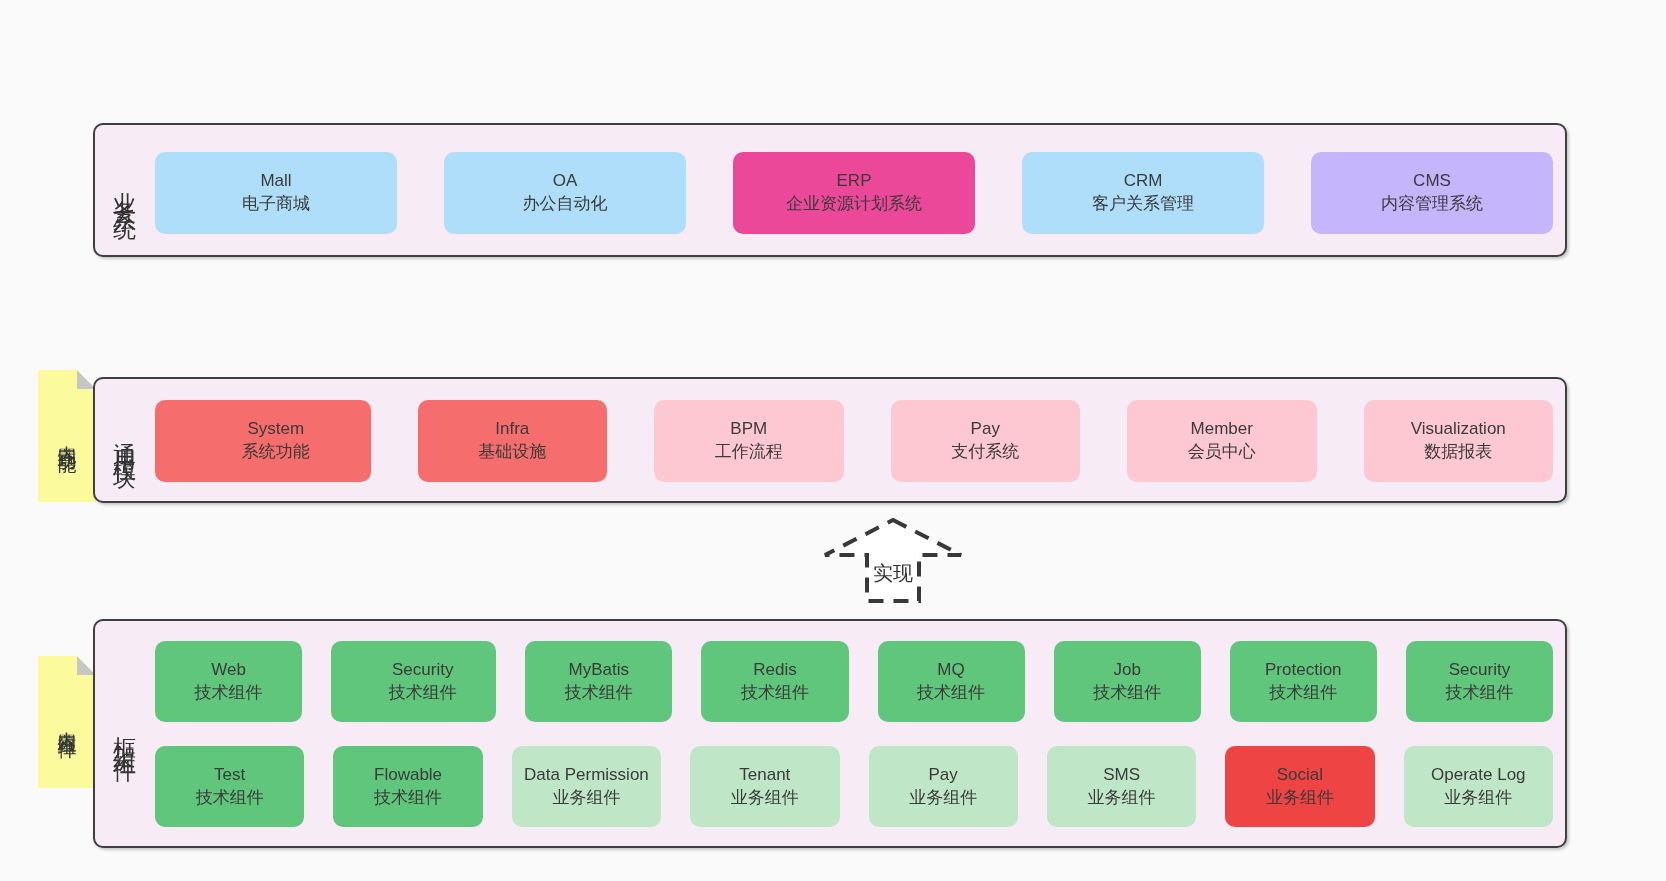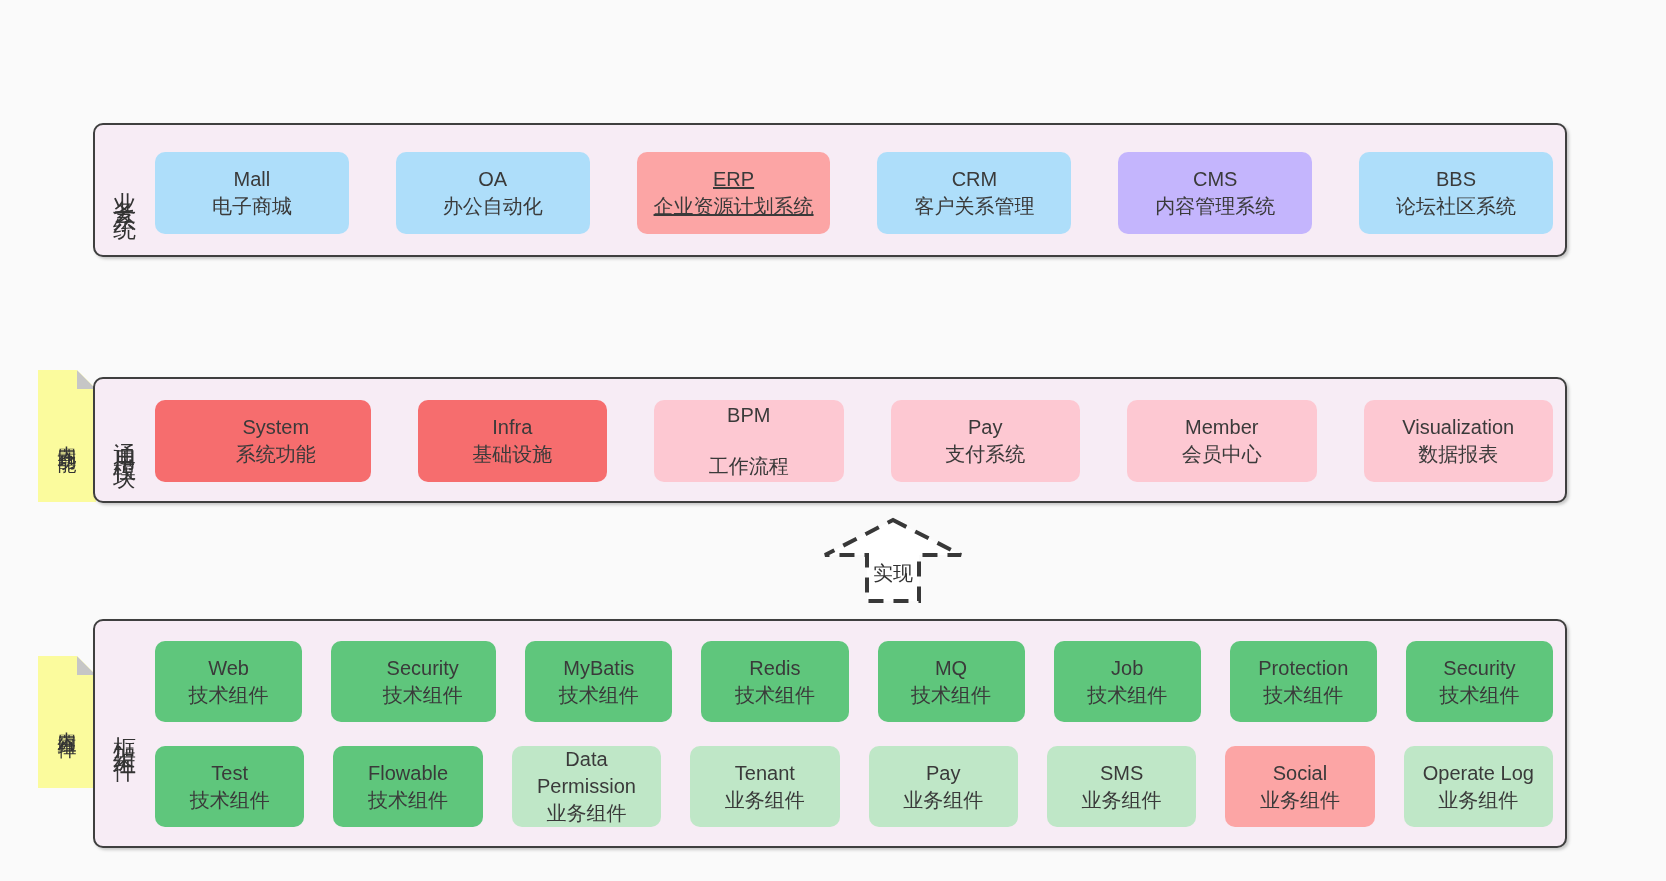--- a/index.html
+++ b/index.html
@@ -24,21 +24,21 @@
 
   .row { position:absolute; left:60px; right:12px; display:flex; }
   .layer1 .row       { top:27px;  height:82px; gap:47px; }
   .layer2 .row       { top:21px;  height:82px; gap:47px; }
   .layer3 .row-top   { top:20px;  height:81px; gap:29px; }
   .layer3 .row-bottom{ top:125px; height:81px; gap:29px; }
 
   .box {
     flex:1; border-radius:10px; display:flex; flex-direction:column;
     align-items:center; justify-content:center;
-    font-size:20px; line-height:1.35; text-align:center; color:#3a3a3a;
+    font-size:17px; line-height:1.35; text-align:center; color:#3a3a3a;
     padding:2px 6px; box-sizing:border-box;
   }
 
   
   .tag {
     position:absolute; left:38px; width:58px; height:132px; background:#fbfb9d;
     clip-path:polygon(0 0, calc(100% - 19px) 0, 100% 19px, 100% 100%, 0 100%);
     display:flex; align-items:center; justify-content:center;
   }
   .tag2 { top:370px; }
@@ -80,52 +80,48 @@
     <div class="layer-label">业务系统</div>
     <div class="row">
       <div class="box blue" style="background: rgb(174, 222, 250);">
         <div>Mall</div>
         <div>电子商城</div>
       </div>
       <div class="box blue" style="background: rgb(174, 222, 250);">
         <div>OA</div>
         <div>办公自动化</div>
       </div>
-      <div class="box blue" style="background: #fca5a5; text-decoration: underline;">
+      <div class="box blue" style="background: #ec4899;">
         <div>ERP</div>
         <div>企业资源计划系统</div>
       </div>
       <div class="box blue" style="background: rgb(174, 222, 250);">
         <div>CRM</div>
         <div>客户关系管理</div>
       </div>
       <div class="box blue" style="background: #c4b5fd;">
         <div>CMS</div>
         <div>内容管理系统</div>
-      </div>
-      <div class="box blue" style="background: rgb(174, 222, 250);">
-        <div>BBS</div>
-        <div>论坛社区系统</div>
       </div>
     </div>
   </div>
 
 
   <div class="layer layer2">
     <div class="layer-label">通用模块</div>
     <div class="row">
       <div class="box red" style="background: rgb(246, 109, 110); padding-left: 32px;">
         <div>System</div>
         <div>系统功能</div>
       </div>
       <div class="box red" style="background: rgb(246, 109, 110);">
         <div>Infra</div>
         <div>基础设施</div>
       </div>
-      <div class="box pink" style="background: rgb(253, 200, 210); justify-content: space-between;">
+      <div class="box pink" style="background: rgb(253, 200, 210);">
         <div>BPM</div>
         <div>工作流程</div>
       </div>
       <div class="box pink" style="background: rgb(253, 200, 210);">
         <div>Pay</div>
         <div>支付系统</div>
       </div>
       <div class="box pink" style="background: rgb(253, 200, 210); align-items: center;">
         <div>Member</div>
         <div>会员中心</div>
@@ -198,21 +194,21 @@
         <div>业务组件</div>
       </div>
       <div class="box lightgreen" style="background: rgb(191, 231, 199);">
         <div>Pay</div>
         <div>业务组件</div>
       </div>
       <div class="box lightgreen" style="background: rgb(191, 231, 199);">
         <div>SMS</div>
         <div>业务组件</div>
       </div>
-      <div class="box lightgreen" style="background: #fca5a5;">
+      <div class="box lightgreen" style="background: #ef4444;">
         <div>Social</div>
         <div>业务组件</div>
       </div>
       <div class="box lightgreen" style="background: rgb(191, 231, 199);">
         <div>Operate Log</div>
         <div>业务组件</div>
       </div>
     </div>
   </div>
 

